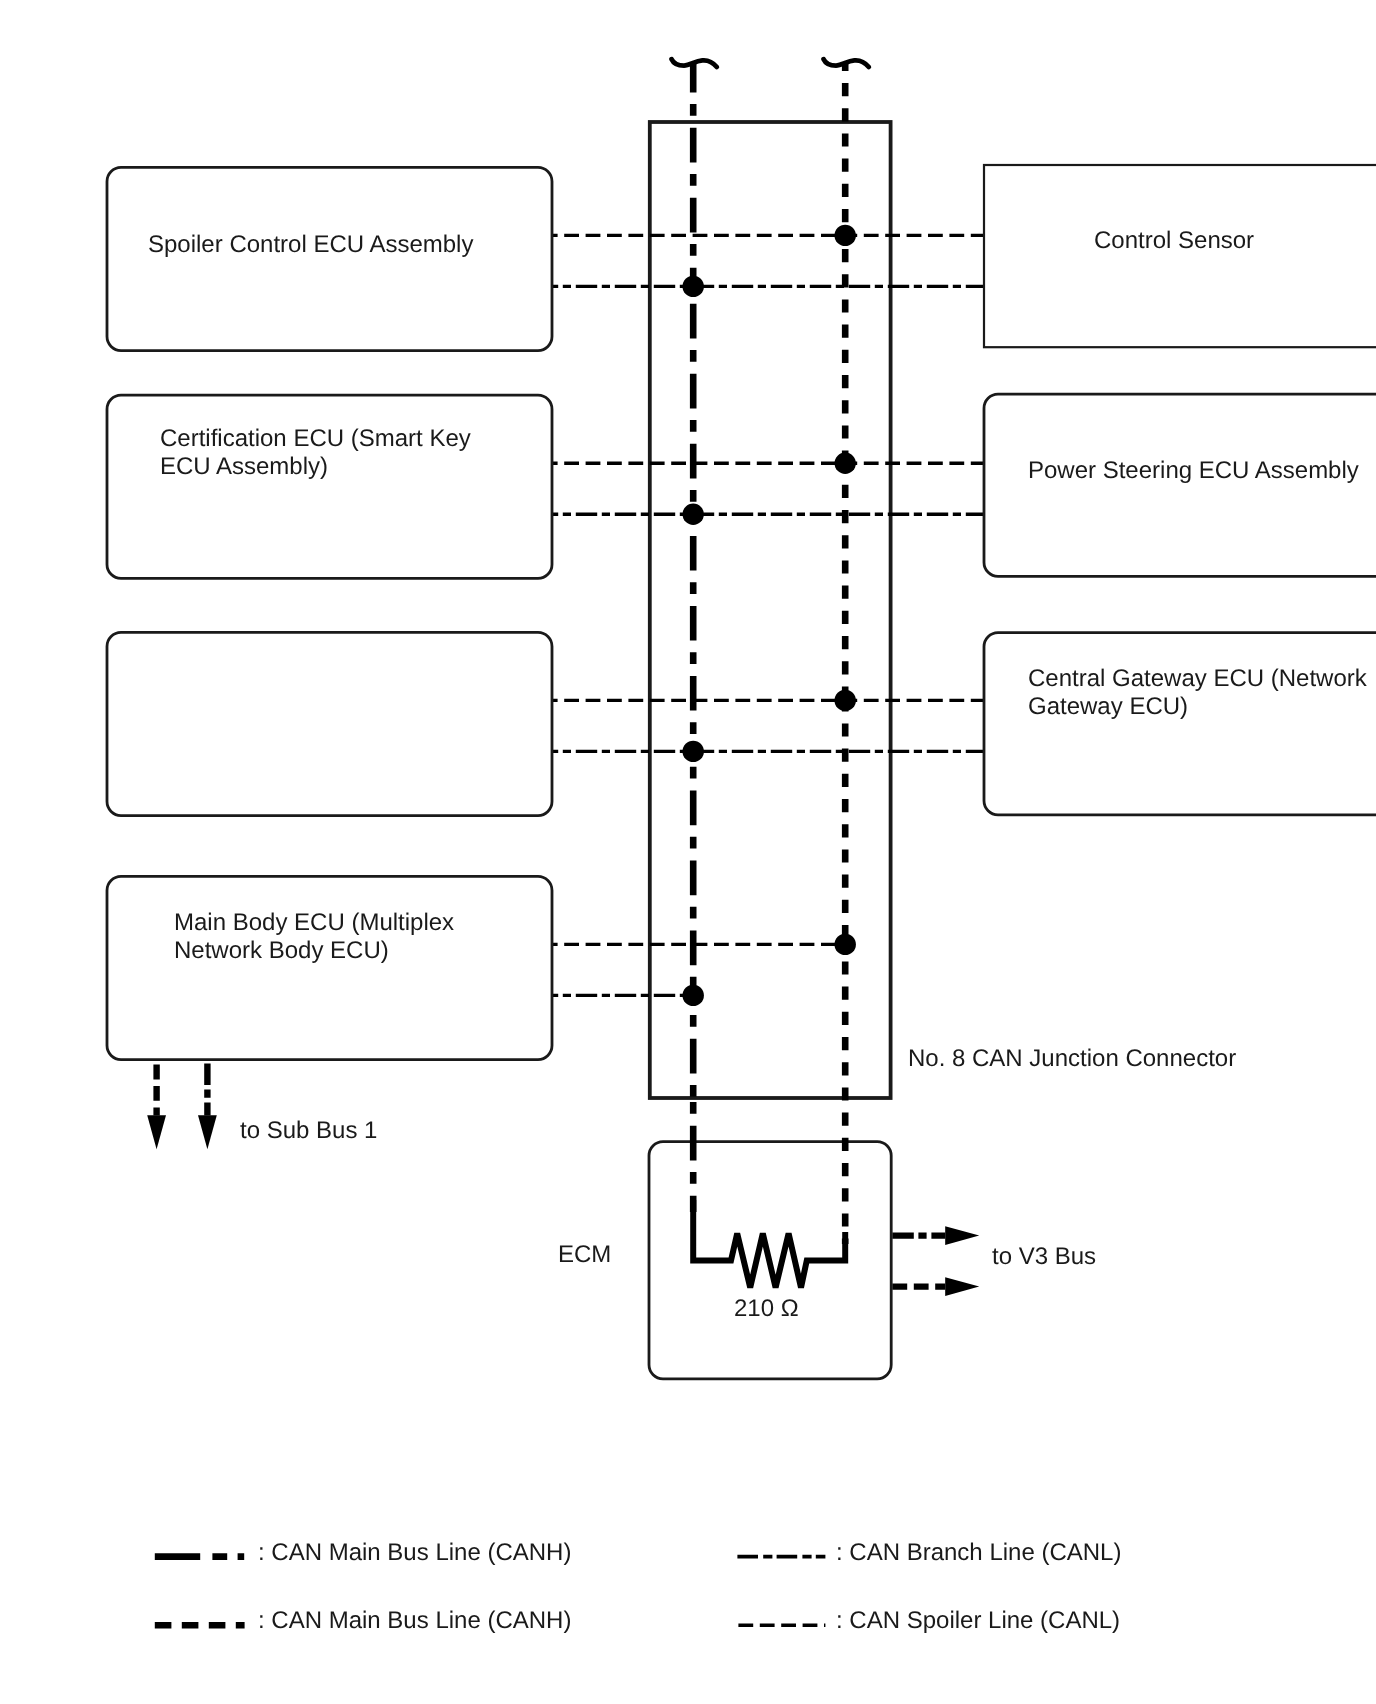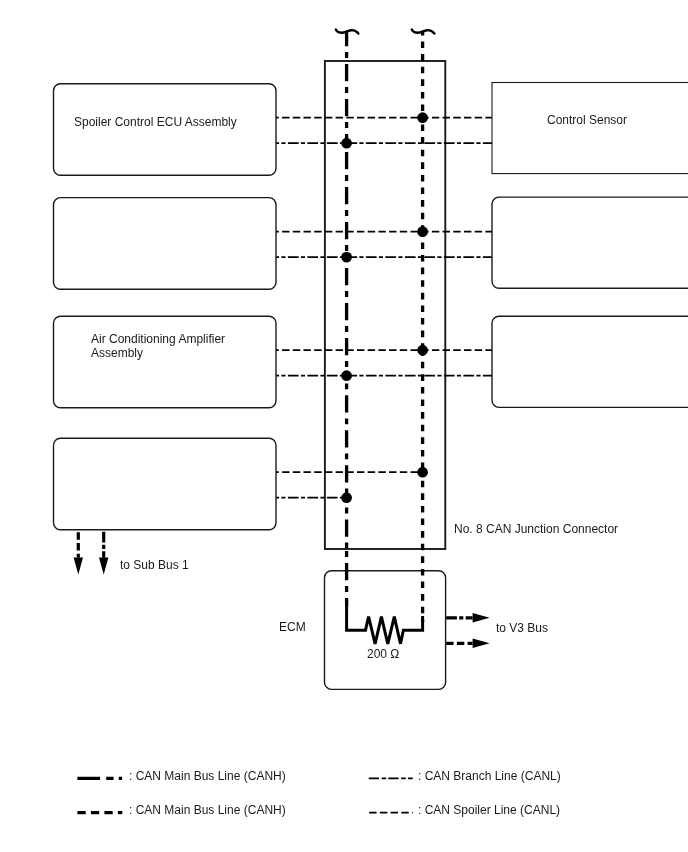--- a/index.html
+++ b/index.html
@@ -91,26 +91,31 @@
   <path d="M 406.2 643.3 L 432.6 643.3" stroke="#000" stroke-width="3.2" fill="none" stroke-dasharray="7.4,3.3"></path>
   <path d="M 432.6 638.6 L 432.6 648 L 449.6 643.3 Z" fill="#000"></path>
 
   <path d="M 37.4 778.3 L 82.3 778.3" stroke="#000" stroke-width="3.3" fill="none" stroke-dasharray="22.7,6.1,7.4,5.2,3.3"></path>
   <path d="M 37.4 812.6 L 82.3 812.6" stroke="#000" stroke-width="3.3" fill="none" stroke-dasharray="8.3,5.2"></path>
   <path d="M 328.7 778.3 L 372.7 778.3" stroke="#000" stroke-width="1.8" fill="none" stroke-dasharray="10.3,2.6,4.6,2.1"></path>
   <path d="M 329.2 812.6 L 372.7 812.6" stroke="#000" stroke-width="1.8" fill="none" stroke-dasharray="7.4,3.3"></path>
 </svg>
 
 <div class="lbl l0">Spoiler Control ECU Assembly</div>
-<div class="lbl l2">Air Conditioning Amplifier
-Assembly</div>
+<div class="lbl l1">Certification ECU (Smart Key
+ECU Assembly)</div>
+<div class="lbl l3">Main Body ECU (Multiplex
+Network Body ECU)</div>
 <div class="lbl r0">Control Sensor</div>
+<div class="lbl r1">Power Steering ECU Assembly</div>
+<div class="lbl r2">Central Gateway ECU (Network
+Gateway ECU)</div>
 <div class="lbl conn-lbl">No. 8 CAN Junction Connector</div>
 <div class="lbl ecm-lbl">ECM</div>
-<div class="lbl res-lbl">200 Ω</div>
+<div class="lbl res-lbl">210 Ω</div>
 <div class="lbl sub-lbl">to Sub Bus 1</div>
 <div class="lbl v3-lbl">to V3 Bus</div>
 <div class="lbl lg0">: CAN Main Bus Line (CANH)</div>
 <div class="lbl lg1">: CAN Main Bus Line (CANH)</div>
 <div class="lbl lg2">: CAN Branch Line (CANL)</div>
 <div class="lbl lg3">: CAN Spoiler Line (CANL)</div>
 
 </div>
 
 </body></html>

